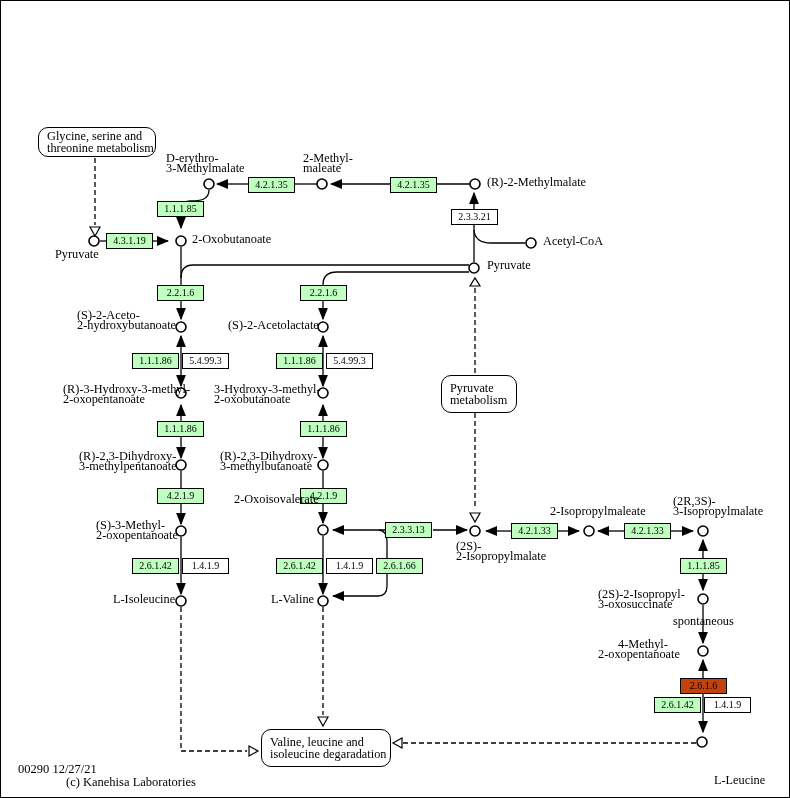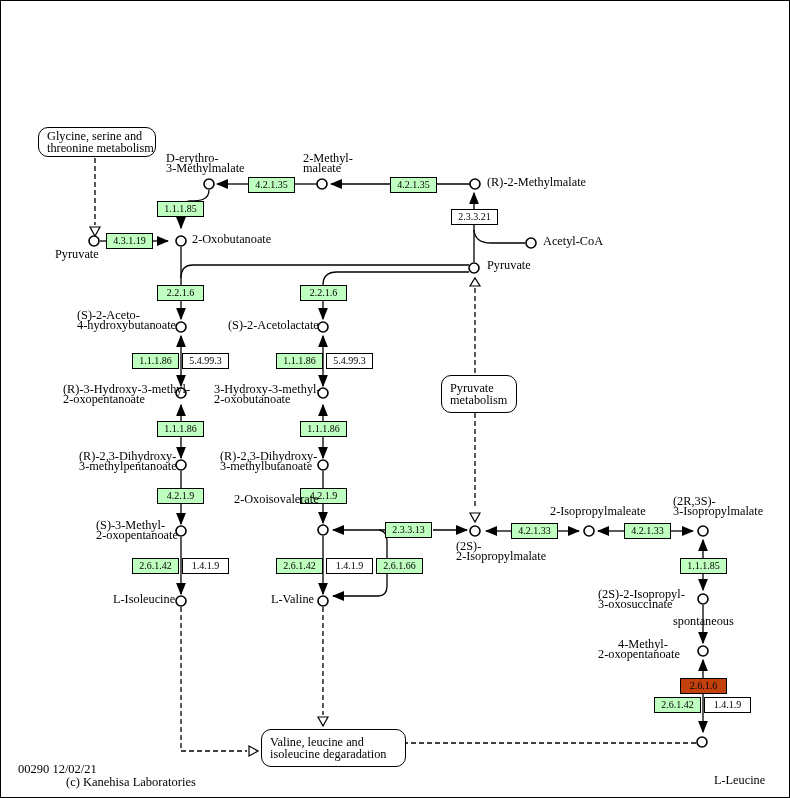--- a/index.html
+++ b/index.html
@@ -117,28 +117,28 @@
         <circle cx="702" cy="530" r="5"></circle>
         <circle cx="702" cy="598" r="5"></circle>
         <circle cx="702" cy="650" r="5"></circle>
         <circle cx="180" cy="600" r="5"></circle>
         <circle cx="322" cy="600" r="5"></circle>
         <circle cx="701" cy="741" r="5"></circle>
       </g>
   </svg>
 
 
-  <div class="footer-line" style="top:762px;">00290 12/02/21</div>
+  <div class="footer-line" style="top:762px;">00290 12/27/21</div>
   <div class="footer-line" style="top:775px;margin-left:48px;">(c) Kanehisa Laboratories</div>
 
 <div class="pbox" style="left: 37px; top: 126px; width: 118px; height: 30px;">Glycine, serine and
 threonine metabolism</div>
     <div class="pbox" style="left: 440px; top: 374px; width: 76px; height: 38px;">Pyruvate
 metabolism</div>
-    <div class="pbox" style="left: 260px; top: 728px; width: 145px; height: 38px;">Valine, leucine and
+    <div class="pbox" style="left: 260px; top: 728px; width: 130px; height: 38px;">Valine, leucine and
 isoleucine degaradation</div>
     <div class="ebox" style="left: 247px; top: 176px; background: rgb(191, 255, 191);">4.2.1.35</div>
     <div class="ebox" style="left: 389px; top: 176px; background: rgb(191, 255, 191);">4.2.1.35</div>
     <div class="ebox" style="left: 450px; top: 208px; background: rgb(255, 255, 255);">2.3.3.21</div>
     <div class="ebox" style="left: 156px; top: 200px; background: rgb(191, 255, 191);">1.1.1.85</div>
     <div class="ebox" style="left: 105px; top: 232px; background: rgb(191, 255, 191);">4.3.1.19</div>
     <div class="ebox" style="left: 156px; top: 284px; background: rgb(191, 255, 191);">2.2.1.6</div>
     <div class="ebox" style="left: 299px; top: 284px; background: rgb(191, 255, 191);">2.2.1.6</div>
     <div class="ebox" style="left: 131px; top: 352px; background: rgb(191, 255, 191);">1.1.1.86</div>
     <div class="ebox" style="left: 181px; top: 352px; background: rgb(255, 255, 255);">5.4.99.3</div>
@@ -163,21 +163,21 @@
     <div class="clabel" style="left: 165px; top: 151px;">D-erythro-</div>
     <div class="clabel" style="left: 165px; top: 161px;">3-Methylmalate</div>
     <div class="clabel" style="left: 302px; top: 151px;">2-Methyl-</div>
     <div class="clabel" style="left: 302px; top: 161px;">maleate</div>
     <div class="clabel" style="left: 486px; top: 175px;">(R)-2-Methylmalate</div>
     <div class="clabel" style="left: 54px; top: 247px;">Pyruvate</div>
     <div class="clabel" style="left: 191px; top: 232px;">2-Oxobutanoate</div>
     <div class="clabel" style="left: 542px; top: 234px;">Acetyl-CoA</div>
     <div class="clabel" style="left: 486px; top: 258px;">Pyruvate</div>
     <div class="clabel" style="left: 76px; top: 308px;">(S)-2-Aceto-</div>
-    <div class="clabel" style="left: 76px; top: 318px;">4-hydroxybutanoate</div>
+    <div class="clabel" style="left: 76px; top: 318px;">2-hydroxybutanoate</div>
     <div class="clabel" style="left: 227px; top: 318px;">(S)-2-Acetolactate</div>
     <div class="clabel" style="left: 62px; top: 382px;">(R)-3-Hydroxy-3-methyl-</div>
     <div class="clabel" style="left: 62px; top: 392px;">2-oxopentanoate</div>
     <div class="clabel" style="left: 213px; top: 382px;">3-Hydroxy-3-methyl-</div>
     <div class="clabel" style="left: 213px; top: 392px;">2-oxobutanoate</div>
     <div class="clabel" style="left: 78px; top: 449px;">(R)-2,3-Dihydroxy-</div>
     <div class="clabel" style="left: 78px; top: 459px;">3-methylpentanoate</div>
     <div class="clabel" style="left: 219px; top: 449px;">(R)-2,3-Dihydroxy-</div>
     <div class="clabel" style="left: 219px; top: 459px;">3-methylbutanoate</div>
     <div class="clabel" style="left: 95px; top: 518px;">(S)-3-Methyl-</div>

